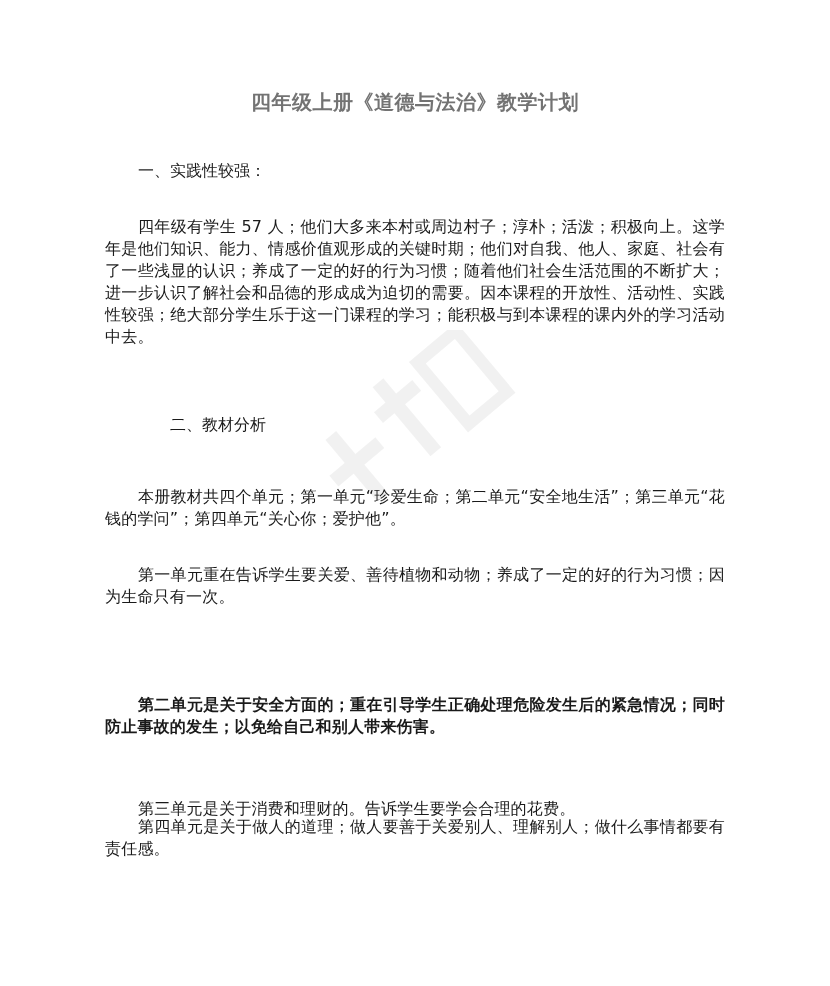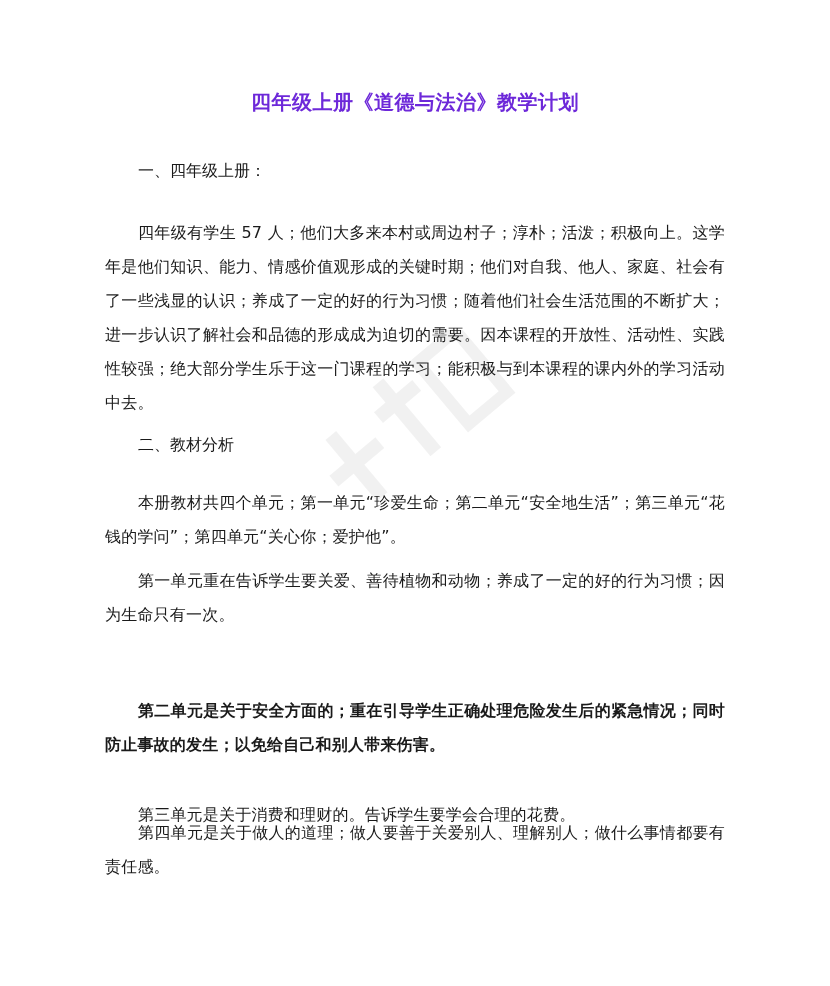--- a/index.html
+++ b/index.html
@@ -1,22 +1,22 @@
 <!DOCTYPE html>
 <html><head>
 <meta charset="utf-8">
 <style>
   html, body { margin: 0; padding: 0; background: #ffffff; }
   body { width: 830px; height: 986px; position: relative; overflow: hidden;
          font-family: "DejaVu Sans", "Liberation Sans", sans-serif; color: #1a1a1a; }
   .page { position: absolute; left: 0; top: 0; width: 830px; height: 986px; }
   .title { position: absolute; top: 89px; left: 0; width: 830px; text-align: center;
-           font-size: 20px; font-weight: bold; letter-spacing: 0.5px; color: #6d28d9; }
+           font-size: 20px; font-weight: bold; letter-spacing: 0.5px; color: #737373; }
   .content { position: absolute; left: 105px; width: 620px; top: 0; }
-  .p { position: absolute; left: 0; width: 620px; font-size: 16px; line-height: 34px;
+  .p { position: absolute; left: 0; width: 620px; font-size: 16px; line-height: 22px;
        text-indent: 33px; text-align: justify; letter-spacing: 0.2px; }
   .h { position: absolute; left: 33px; font-size: 16px; line-height: 34px; }
   .watermark { position: absolute; left: 300px; top: 330px; width: 230px; height: 200px;
                opacity: 0.05; pointer-events: none; }
 </style>
 </head>
 <body>
 
 <div class="page">
   <svg class="watermark" viewBox="0 0 230 200">
@@ -25,25 +25,25 @@
       <rect x="40" y="50" width="14" height="80"></rect>
       <rect x="95" y="60" width="50" height="14"></rect>
       <rect x="110" y="40" width="14" height="90"></rect>
       <rect x="160" y="50" width="50" height="80" fill="none" stroke="#000" stroke-width="12"></rect>
     </g>
   </svg>
 
   <div class="title">四年级上册《道德与法治》教学计划</div>
 
   <div class="content">
-    <div class="h" style="top:154px;">一、四年级上册：</div>
+    <div class="h" style="top:154px;">一、实践性较强：</div>
 
     <div class="p" style="top:216px;">四年级有学生 57 人；他们大多来本村或周边村子；淳朴；活泼；积极向上。这学年是他们知识、能力、情感价值观形成的关键时期；他们对自我、他人、家庭、社会有了一些浅显的认识；养成了一定的好的行为习惯；随着他们社会生活范围的不断扩大；进一步认识了解社会和品德的形成成为迫切的需要。因本课程的开放性、活动性、实践性较强；绝大部分学生乐于这一门课程的学习；能积极与到本课程的课内外的学习活动中去。</div>
 
-    <div class="h" style="top:428px;">二、教材分析</div>
+    <div class="h" style="top:408px;margin-left:32px;">二、教材分析</div>
 
     <div class="p" style="top:470px;margin-top:16px;">本册教材共四个单元；第一单元“珍爱生命；第二单元“安全地生活”；第三单元“花钱的学问”；第四单元“关心你；爱护他”。</div>
 
     <div class="p" style="top:564px;">第一单元重在告诉学生要关爱、善待植物和动物；养成了一定的好的行为习惯；因为生命只有一次。</div>
 
     <div class="p" style="top:694px;font-weight:bold;">第二单元是关于安全方面的；重在引导学生正确处理危险发生后的紧急情况；同时防止事故的发生；以免给自己和别人带来伤害。</div>
 
     <div class="p" style="top:754px;margin-top:44px;">第三单元是关于消费和理财的。告诉学生要学会合理的花费。</div>
 
     <div class="p" style="top:816px;">第四单元是关于做人的道理；做人要善于关爱别人、理解别人；做什么事情都要有责任感。</div>

